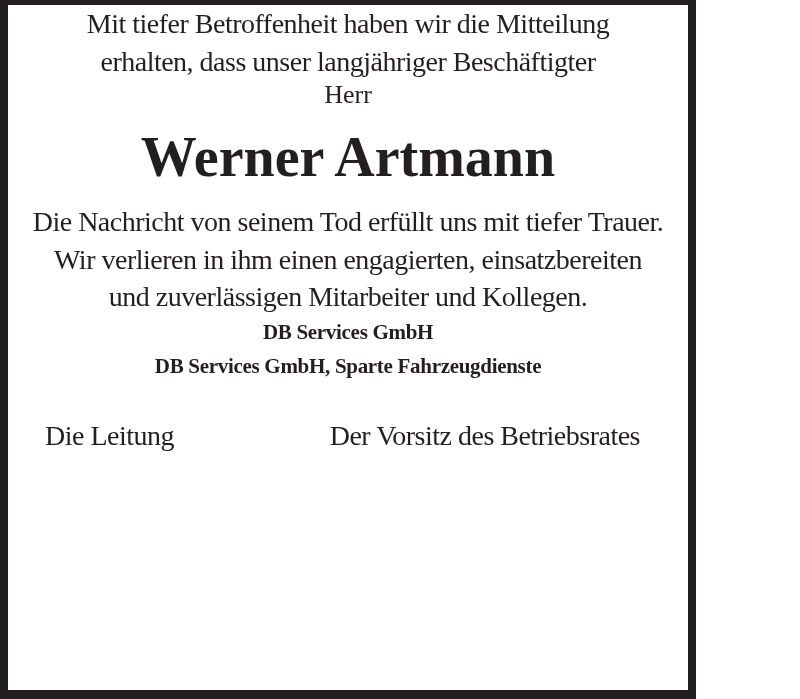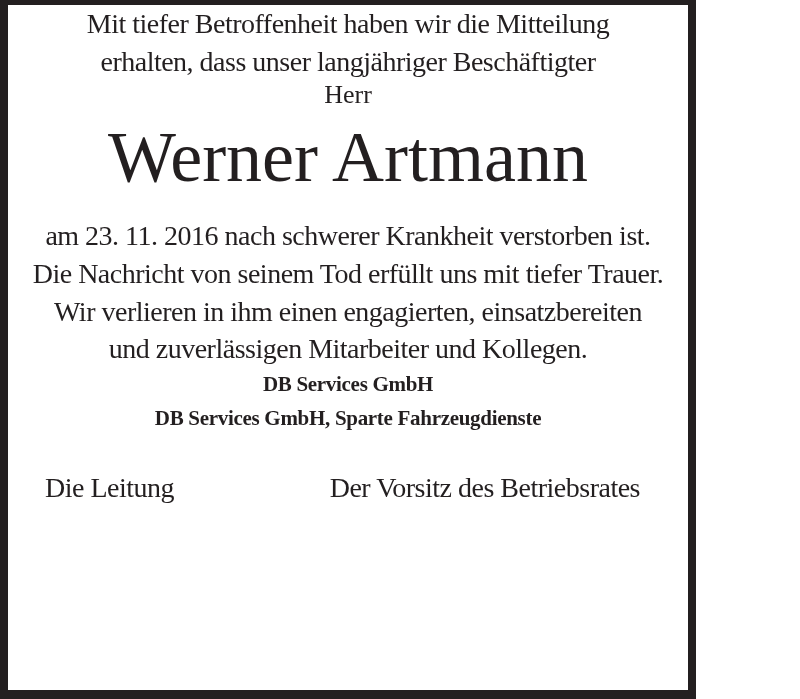--- a/index.html
+++ b/index.html
@@ -29,25 +29,25 @@
     line-height: 38px;
     letter-spacing: -0.5px;
   }
   .intro { margin-top: 26px; }
   .salutation {
     margin-top: 30px;
     font-size: 26px;
     line-height: 28px;
   }
   .deceased-name {
-    margin: 4px 0 16px 0;
+    margin: 4px 0 2px 0;
     text-align: center;
-    font-size: 72px;
+    font-size: 56px;
     line-height: 88px;
-    font-weight: normal;
+    font-weight: bold;
     letter-spacing: 0px;
     white-space: nowrap;
   }
   .death-line { margin-top: 24px; }
   .grief-line { margin-top: 28px; }
   .tribute { margin-top: 24px; line-height: 37px; }
   .company {
     margin-top: 22px;
     font-size: 21px;
     line-height: 34px;
@@ -72,21 +72,20 @@
 
   <p class="body-text intro">
     <span>Mit tiefer Betroffenheit haben wir die Mitteilung</span><br>
     <span>erhalten, dass unser langjähriger Beschäftigter</span>
   </p>
 
   <p class="salutation">Herr</p>
 
   <h1 class="deceased-name">Werner Artmann</h1>
 
-  <p class="body-text death-line">am 23. 11. 2016 nach schwerer Krankheit verstorben ist.</p>
 
   <p class="body-text grief-line">Die Nachricht von seinem Tod erfüllt uns mit tiefer Trauer.</p>
 
   <p class="body-text tribute">
     <span>Wir verlieren in ihm einen engagierten, einsatzbereiten</span><br>
     <span>und zuverlässigen Mitarbeiter und Kollegen.</span>
   </p>
 
   <p class="company">
     <span>DB Services GmbH</span><br>

